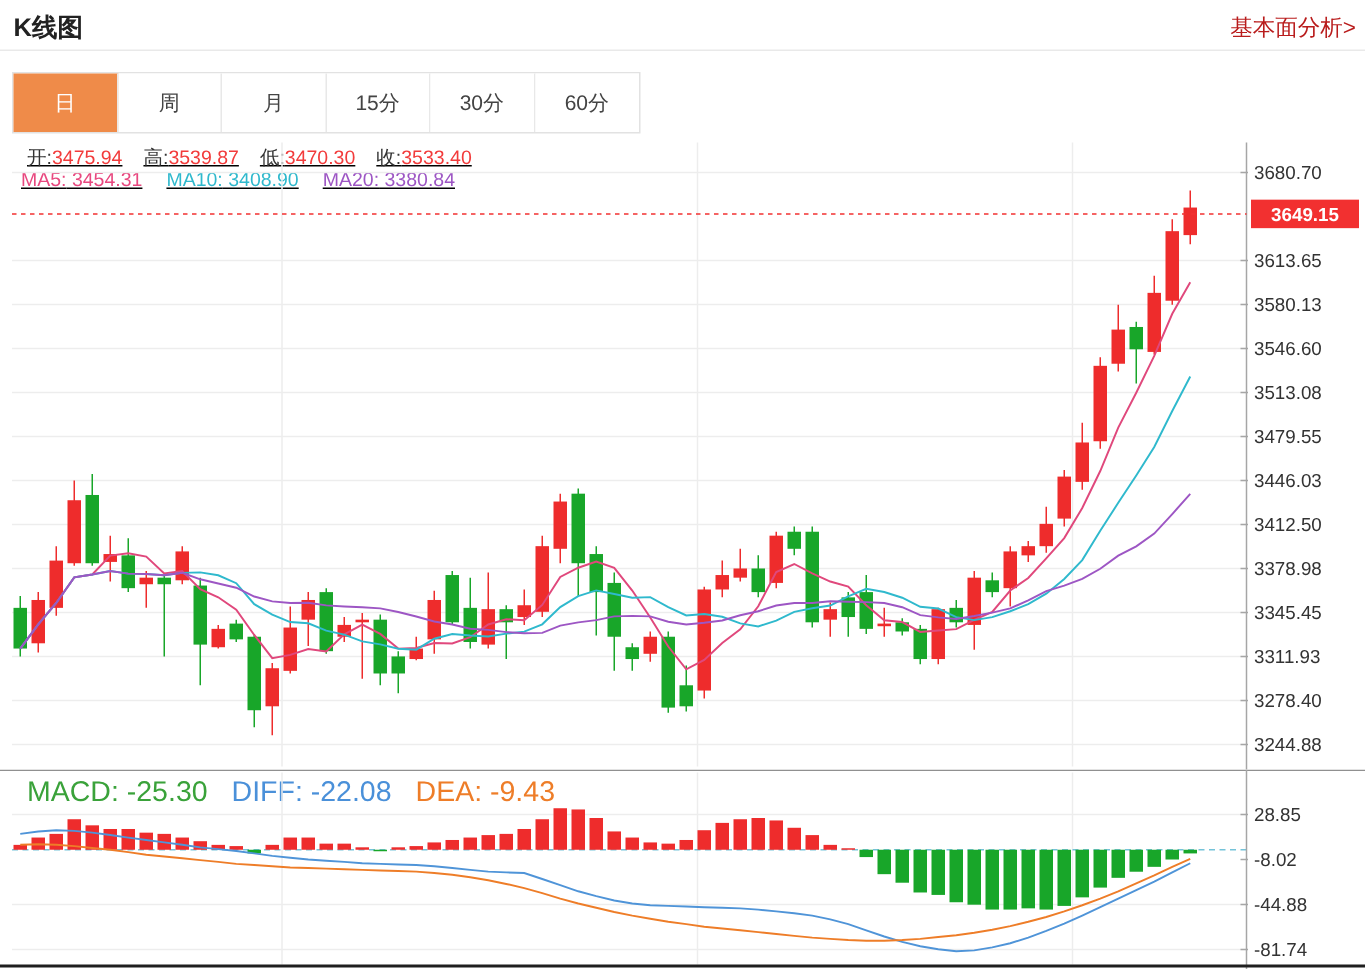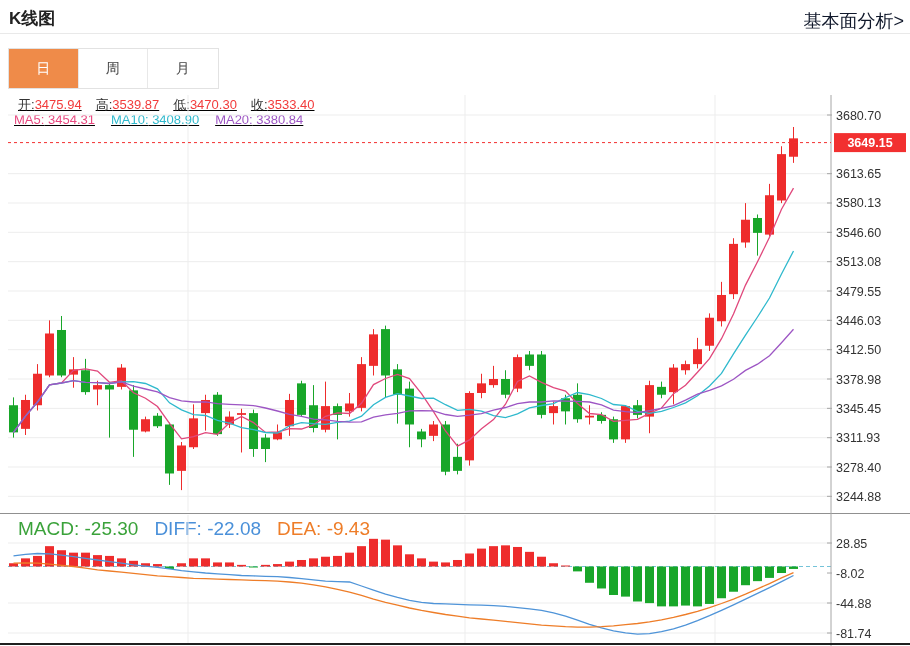--- a/index.html
+++ b/index.html
@@ -1,19 +1,19 @@
 <!DOCTYPE html>
 <html><head>
 <meta charset="utf-8">
 <style>
   html,body{margin:0;padding:0;background:#fff;}
   body{width:910px;height:646px;position:relative;overflow:hidden;
        font-family:"Liberation Sans","DejaVu Sans",sans-serif;}
   .page-title{position:absolute;left:9px;top:7px;font-size:17px;font-weight:bold;color:#222;text-align:center;}
-  .top-link{position:absolute;right:6px;top:9px;font-size:18px;color:#0f172a;cursor:pointer;text-decoration:none;}
+  .top-link{position:absolute;right:6px;top:9px;font-size:15px;color:#b91c1c;cursor:pointer;text-decoration:none;}
   .title-divider{position:absolute;left:0;top:33px;width:910px;height:1px;background:#e9e9e9;}
   .tabbar{position:absolute;left:8px;top:48px;display:flex;border:1px solid #e2e2e2;box-sizing:border-box;height:41px;}
   .tab{width:69.5px;box-sizing:border-box;display:flex;align-items:center;justify-content:center;
        font-size:14px;color:#444;background:#fff;border-right:1px solid #e8e8e8;cursor:pointer;}
   .tab:last-child{border-right:none;}
   .tab.active{background:#ef8b49;color:#fff;}
   .inforow{position:absolute;left:18px;top:96px;font-size:13px;white-space:nowrap;}
   .inforow .grp{margin-right:14px;text-decoration:underline;}
   .inforow .lbl{color:#333;}
   .marow{position:absolute;left:14px;top:112px;font-size:13px;white-space:nowrap;}
@@ -29,20 +29,23 @@
 <body>
 
 <div class="page-title">K线图</div>
 <a class="top-link">基本面分析&gt;</a>
 <div class="title-divider"></div>
 
 <div class="tabbar" id="tabbar">
     <div class="tab active">日</div>
     <div class="tab">周</div>
     <div class="tab">月</div>
+    <div class="tab">15分</div>
+    <div class="tab">30分</div>
+    <div class="tab">60分</div>
   </div>
 
 <div class="inforow" id="ohlc-row"><span class="grp"><span class="lbl">开:</span><span style="color: rgb(242, 59, 59);">3475.94</span></span><span class="grp"><span class="lbl">高:</span><span style="color: rgb(242, 59, 59);">3539.87</span></span><span class="grp"><span class="lbl">低:</span><span style="color: rgb(242, 59, 59);">3470.30</span></span><span class="grp"><span class="lbl">收:</span><span style="color: rgb(242, 59, 59);">3533.40</span></span></div>
 <div class="marow" id="ma-row"><span class="grp"><span class="lbl" style="color: rgb(232, 72, 127);">MA5:</span><span style="color: rgb(232, 72, 127);"> 3454.31</span></span><span class="grp"><span class="lbl" style="color: rgb(47, 185, 205);">MA10:</span><span style="color: rgb(47, 185, 205);"> 3408.90</span></span><span class="grp"><span class="lbl" style="color: rgb(157, 86, 196);">MA20:</span><span style="color: rgb(157, 86, 196);"> 3380.84</span></span></div>
 
 <svg id="main-svg" width="910" height="420" viewBox="0 0 910 420">
     <line x1="188" y1="2" x2="188" y2="418" stroke="#ededed" stroke-width="1"></line>
     <line x1="465" y1="2" x2="465" y2="418" stroke="#ededed" stroke-width="1"></line>
     <line x1="715" y1="2" x2="715" y2="418" stroke="#ededed" stroke-width="1"></line>
     <line x1="8" y1="22" x2="831" y2="22" stroke="#ededed" stroke-width="1"></line>

